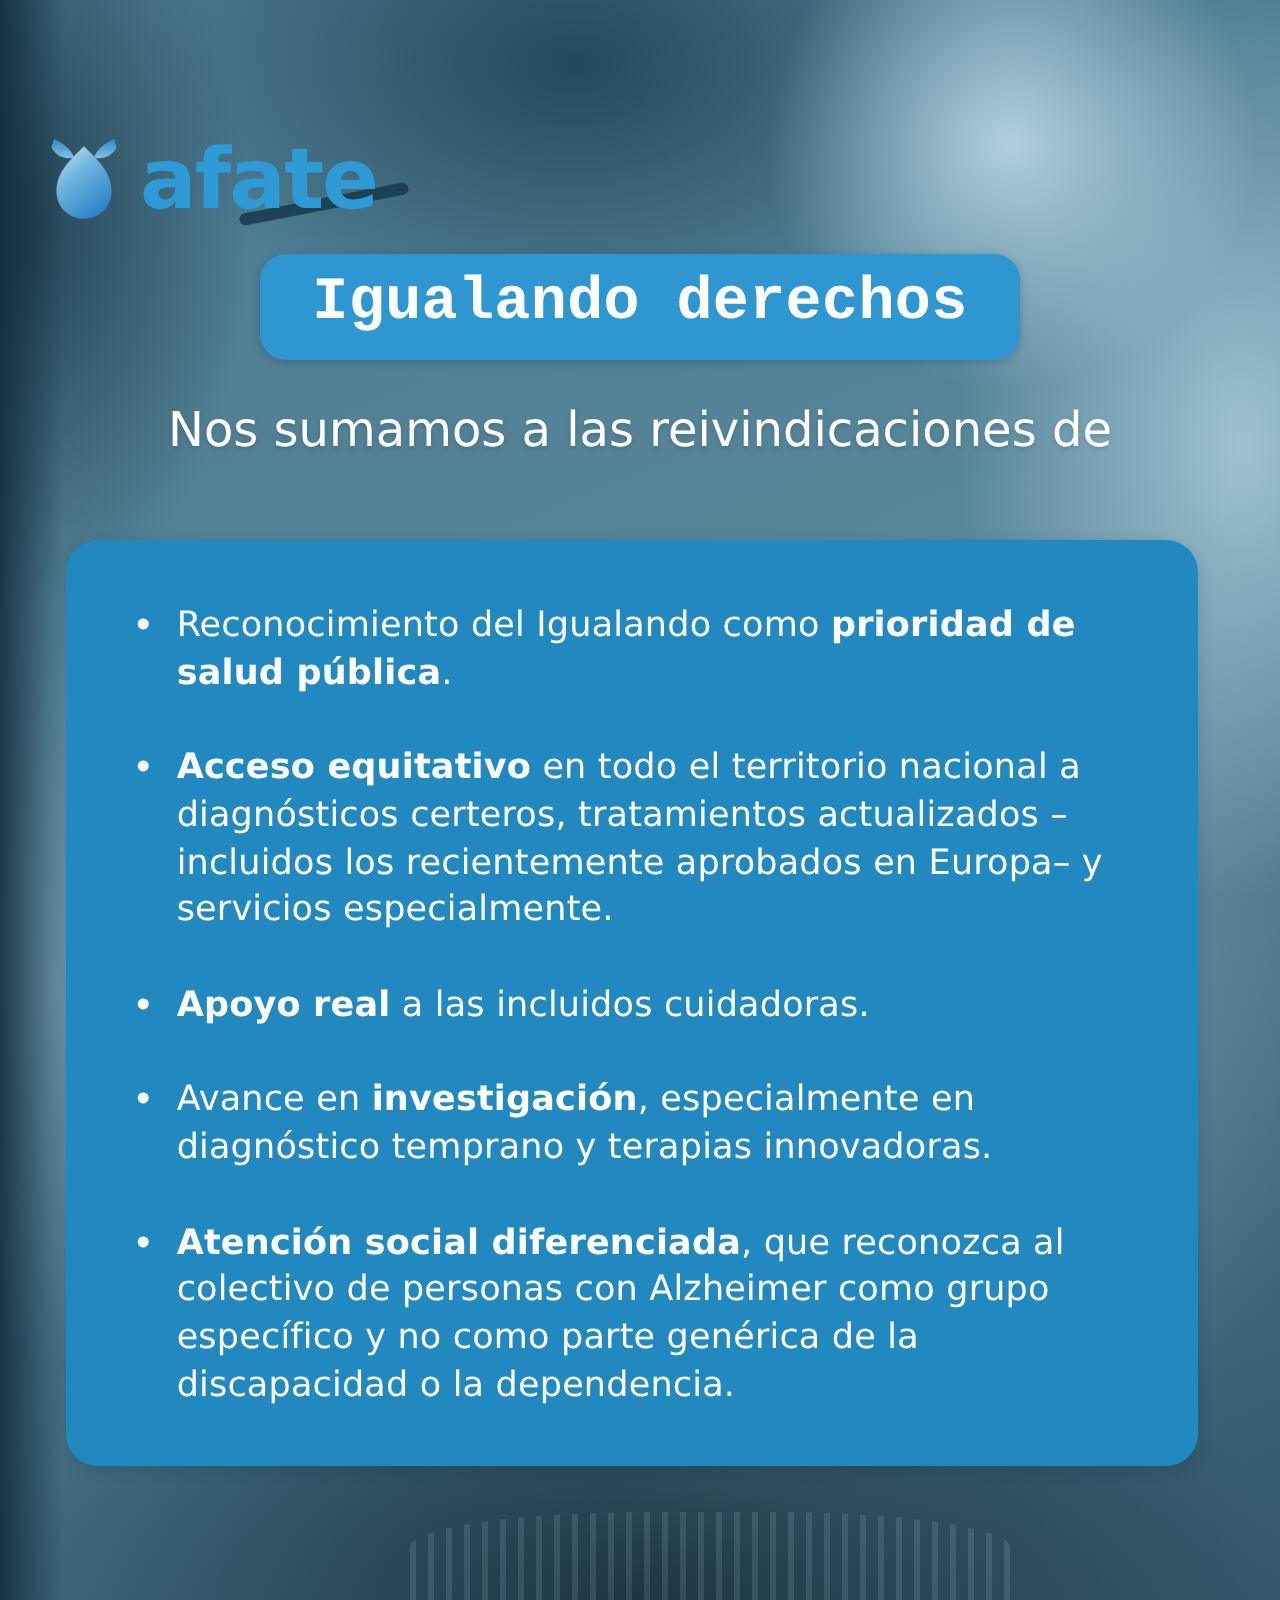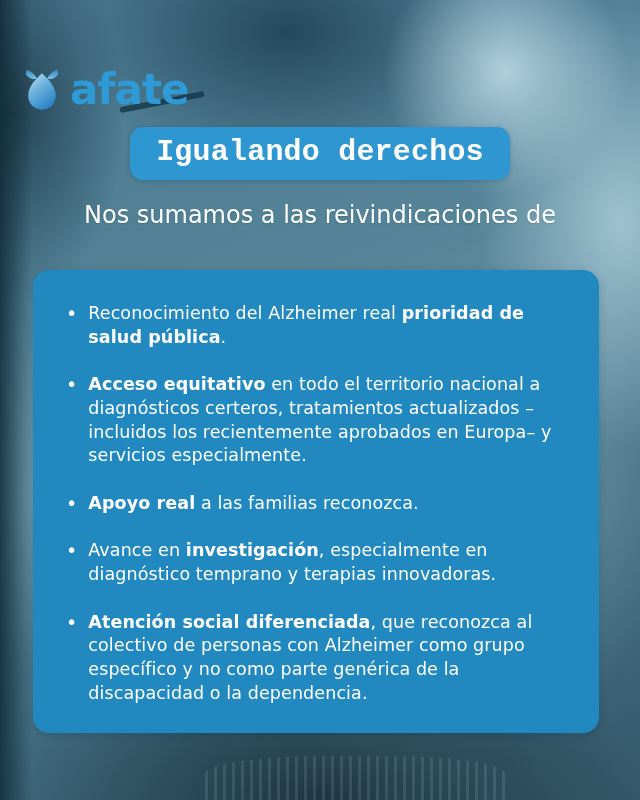--- a/index.html
+++ b/index.html
@@ -126,29 +126,29 @@
   </div>
 
   <p class="subtitle">
     <span>Nos sumamos a las reivindicaciones de</span><br>
   </p>
 
   <div class="card">
     <ul id="demands-list">
         <li>
           <span class="marker">•</span>
-          <span><span>Reconocimiento del Alzheimer real </span><span class="seg-bold">prioridad de salud pública</span><span>.</span></span>
+          <span><span>Reconocimiento del Igualando como </span><span class="seg-bold">prioridad de salud pública</span><span>.</span></span>
         </li>
         <li>
           <span class="marker">•</span>
           <span><span class="seg-bold">Acceso equitativo</span><span> en todo el territorio nacional a diagnósticos certeros, tratamientos actualizados –incluidos los recientemente aprobados en Europa– y servicios especialmente.</span></span>
         </li>
         <li>
           <span class="marker">•</span>
-          <span><span class="seg-bold">Apoyo real</span><span> a las familias reconozca.</span></span>
+          <span><span class="seg-bold">Apoyo real</span><span> a las incluidos cuidadoras.</span></span>
         </li>
         <li>
           <span class="marker">•</span>
           <span><span>Avance en </span><span class="seg-bold">investigación</span><span>, especialmente en diagnóstico temprano y terapias innovadoras.</span></span>
         </li>
         <li>
           <span class="marker">•</span>
           <span><span class="seg-bold">Atención social diferenciada</span><span>, que reconozca al colectivo de personas con Alzheimer como grupo específico y no como parte genérica de la discapacidad o la dependencia.</span></span>
         </li>
       </ul>

